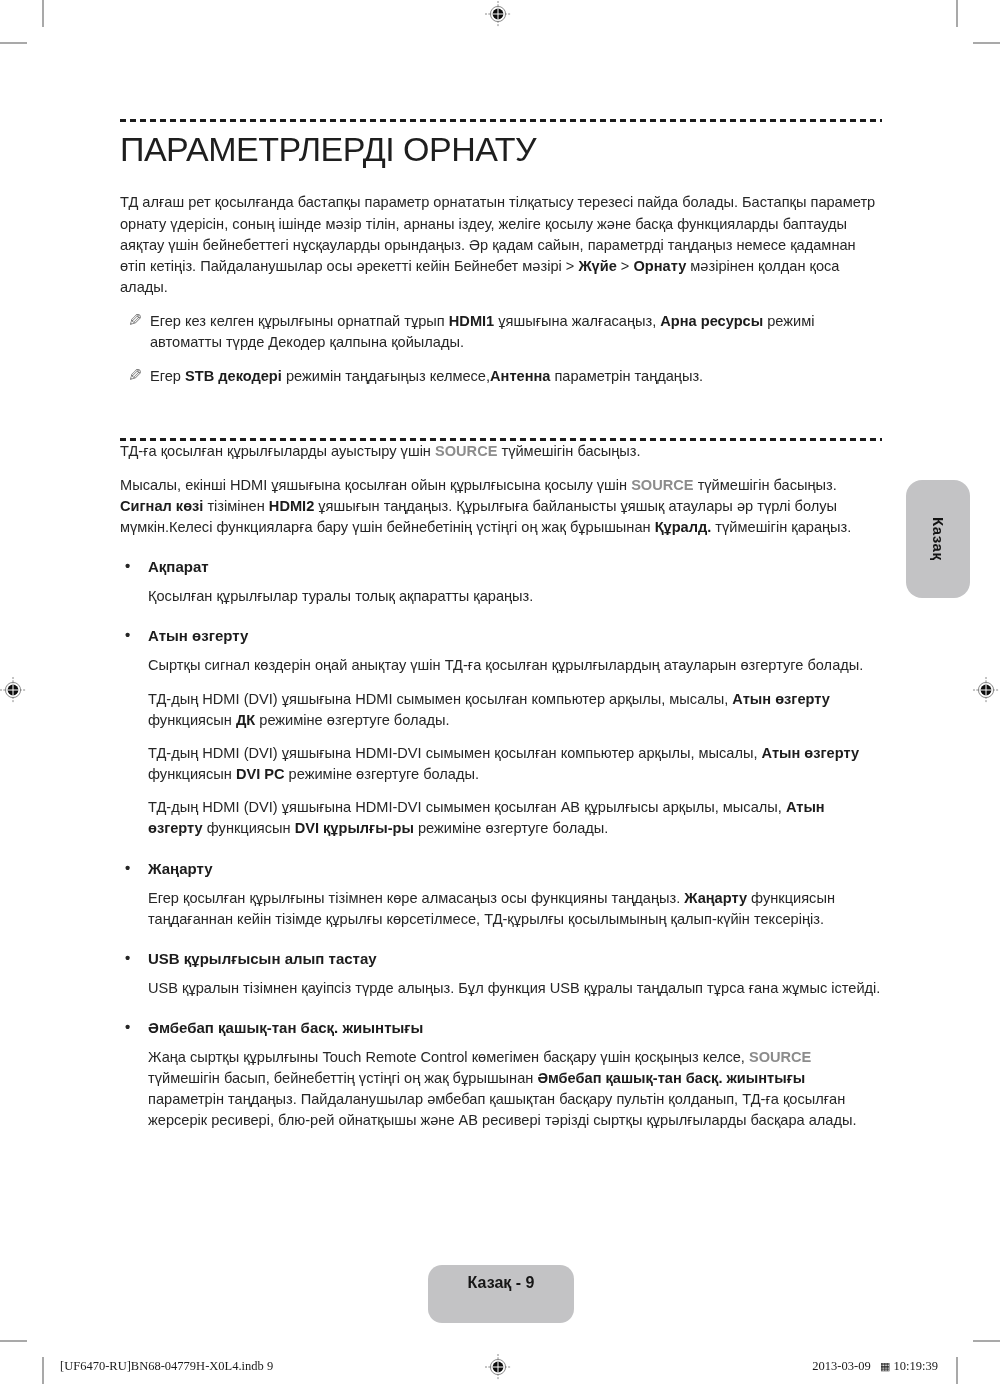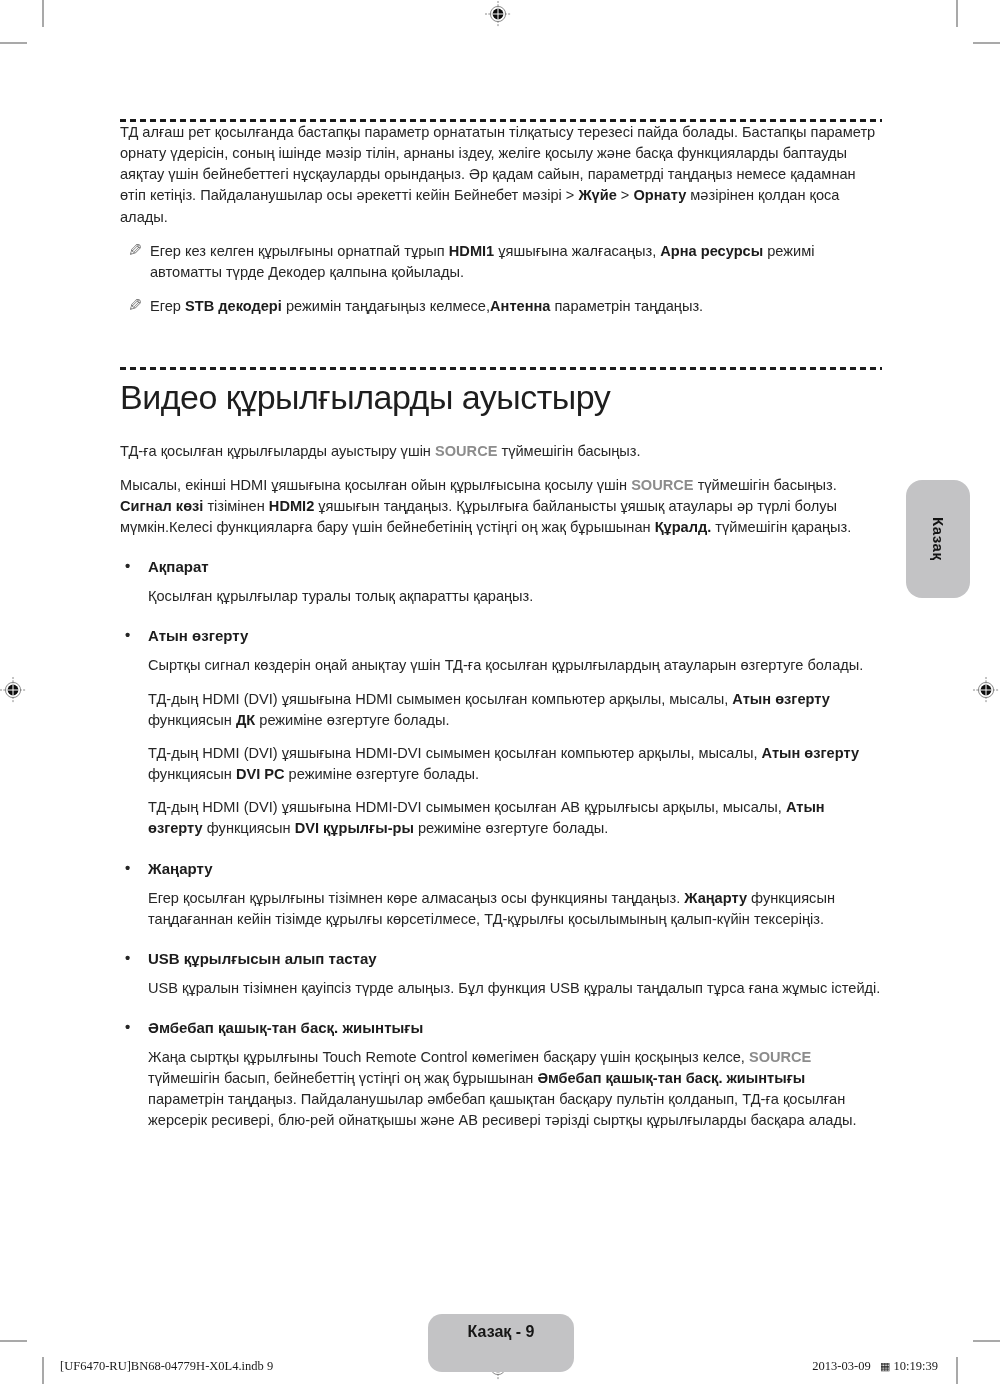--- a/index.html
+++ b/index.html
@@ -45,21 +45,21 @@
      letter-spacing:1px;white-space:nowrap;z-index:30;}
 
   
   .side-tab{position:absolute;left:906px;top:480px;width:64px;height:118px;
      background:#c3c3c5;border-radius:16px;display:flex;align-items:center;
      justify-content:center;z-index:5;}
   .side-tab span{writing-mode:vertical-rl;font-weight:bold;font-size:15px;color:#141414;
      letter-spacing:.5px;}
 
   
-  .footer-box{position:absolute;left:428px;top:1314px;width:146px;height:58px;
+  .footer-box{position:absolute;left:428px;top:1265px;width:146px;height:58px;
      background:#c3c3c5;border-radius:14px;text-align:center;z-index:5;}
   .footer-box span{display:inline-block;margin-top:9px;font-weight:bold;font-size:16px;color:#161616;}
   .imprint{position:absolute;top:1359px;font-family:"Liberation Serif",serif;
      font-size:12.5px;color:#1a1a1a;white-space:nowrap;z-index:6;}
   .imprint.left{left:60px;}
   .imprint.right{right:62px;}
   .time-icon{font-size:11px;letter-spacing:0;}
 </style>
 </head>
 <body>
@@ -105,34 +105,34 @@
     <circle cx="13" cy="13" r="7.6" fill="none" stroke="#7d7d7d" stroke-width="0.9"></circle>
     <circle cx="13" cy="13" r="5.4" fill="#0d0d0d"></circle>
     <line x1="13" y1="7" x2="13" y2="19" stroke="#fff" stroke-width="1"></line>
     <line x1="7" y1="13" x2="19" y2="13" stroke="#fff" stroke-width="1"></line>
   </svg>
 
   <main class="content">
 
     <section>
       <div class="dashes dash1"></div>
+      <h1>ПАРАМЕТРЛЕРДІ ОРНАТУ</h1>
       <p class="body">ТД алғаш рет қосылғанда бастапқы параметр орнататын тілқатысу терезесі пайда болады. Бастапқы параметр орнату үдерісін, соның ішінде мәзір тілін, арнаны іздеу, желіге қосылу және басқа функцияларды баптауды аяқтау үшін бейнебеттегі нұсқауларды орындаңыз. Әр қадам сайын, параметрді таңдаңыз немесе қадамнан өтіп кетіңіз. Пайдаланушылар осы әрекетті кейін Бейнебет мәзірі &gt; <b>Жүйе</b> &gt; <b>Орнату</b> мәзірінен қолдан қоса алады.</p>
       <div class="note">
         <span class="note-icon">✎</span>
         <p>Егер кез келген құрылғыны орнатпай тұрып <b>HDMI1</b> ұяшығына жалғасаңыз, <b>Арна ресурсы</b> режимі автоматты түрде Декодер қалпына қойылады.</p>
       </div>
       <div class="note">
         <span class="note-icon">✎</span>
         <p>Егер <b>STB декодері</b> режимін таңдағыңыз келмесе,<b>Антенна</b> параметрін таңдаңыз.</p>
       </div>
     </section>
 
     <section>
       <div class="dashes dash2"></div>
-      <h1>Видео құрылғыларды ауыстыру</h1>
       <p class="body">ТД-ға қосылған құрылғыларды ауыстыру үшін <b class="src">SOURCE</b> түймешігін басыңыз.</p>
       <p class="body">Мысалы, екінші HDMI ұяшығына қосылған ойын құрылғысына қосылу үшін <b class="src">SOURCE</b> түймешігін басыңыз. <b>Сигнал көзі</b> тізімінен <b>HDMI2</b> ұяшығын таңдаңыз. Құрылғыға байланысты ұяшық атаулары әр түрлі болуы мүмкін.Келесі функцияларға бару үшін бейнебетінің үстіңгі оң жақ бұрышынан <b>Құралд.</b> түймешігін қараңыз.</p>
 
       <ul class="feature-list">
         <li>
           <span class="marker">•</span>
           <div class="b-title">Ақпарат</div>
           <p class="body">Қосылған құрылғылар туралы толық ақпаратты қараңыз.</p>
         </li>
         <li>

